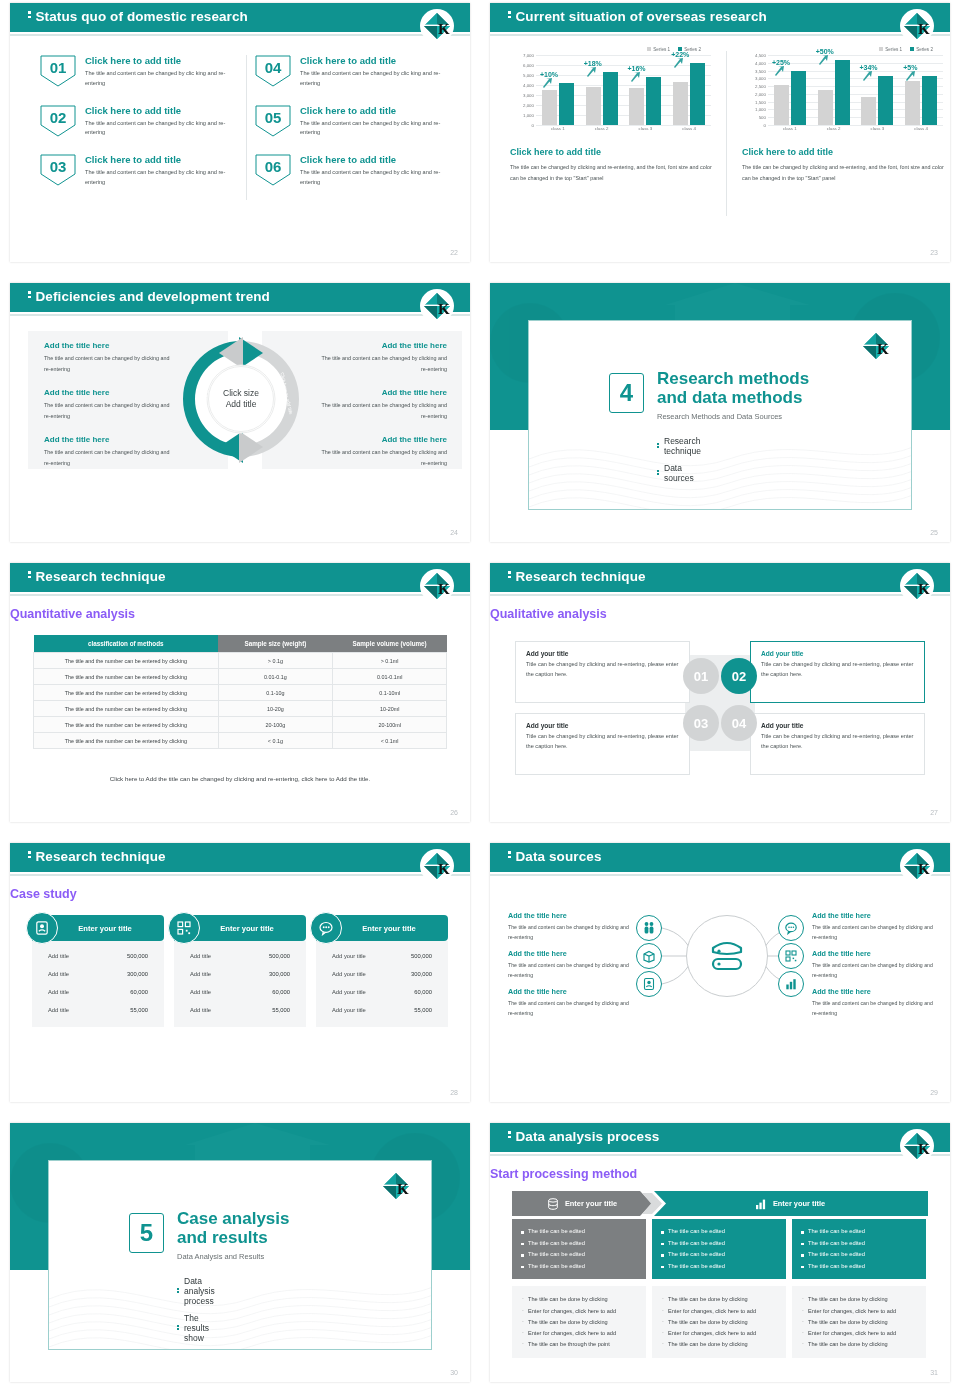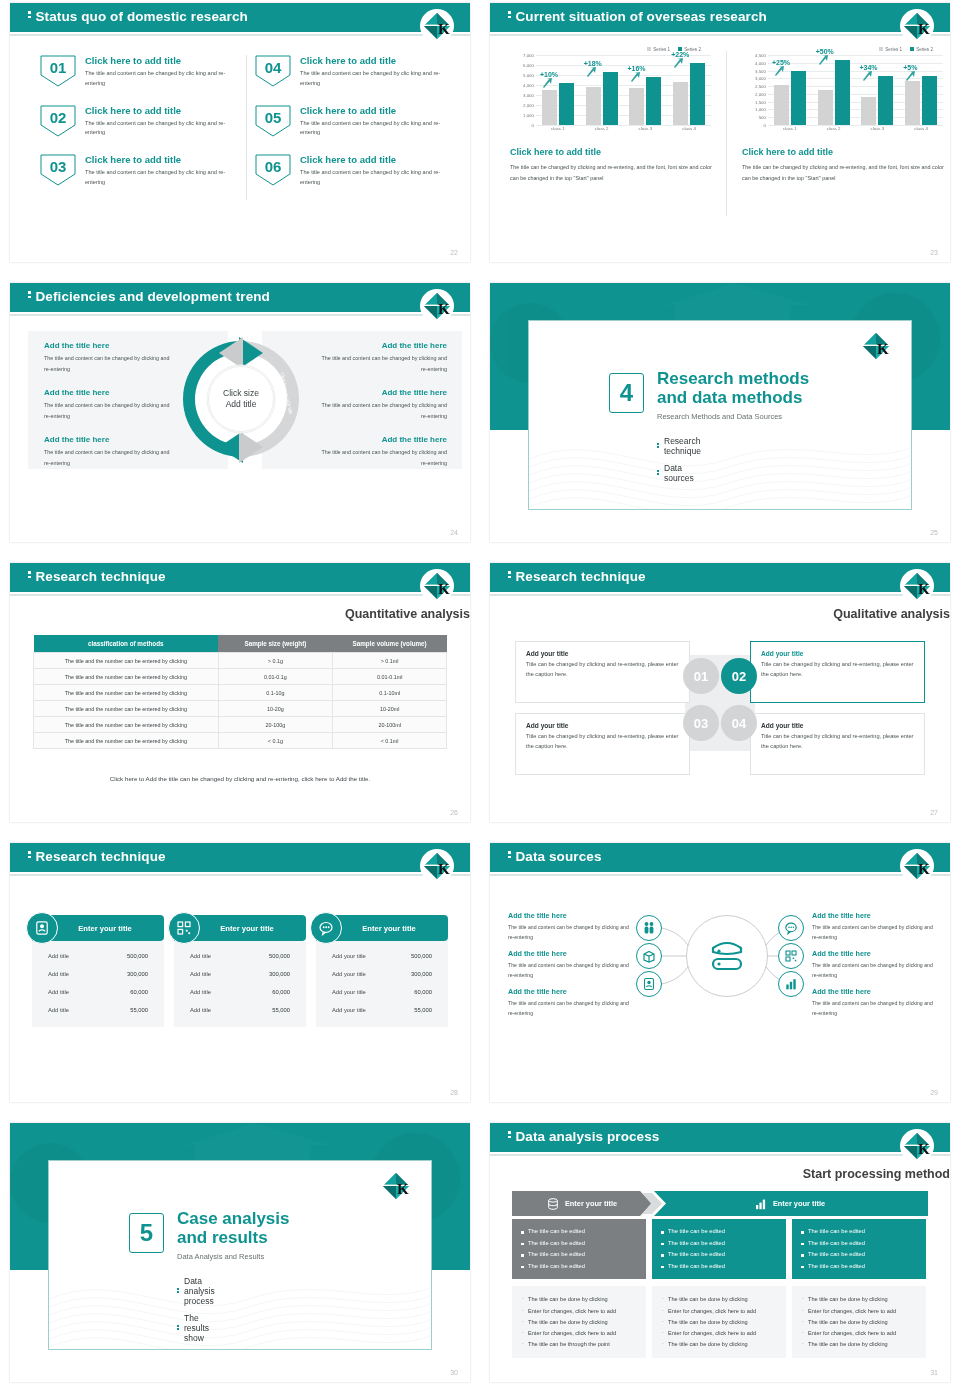--- a/index.html
+++ b/index.html
@@ -82,21 +82,21 @@
   .sec-num { position: absolute; left: 0; top: 4px; width: 35px; height: 40px; border: 1.5px solid #0f9390; border-radius: 3px; display: flex; align-items: center; justify-content: center; font-size: 24px; font-weight: bold; color: #0f9390; }
   .sec-h { position: absolute; left: 48px; top: 0; font-size: 17px; font-weight: bold; color: #0f9390; line-height: 1.12; white-space: nowrap; }
   .sec-sub { position: absolute; left: 48px; top: 43px; font-size: 7.5px; color: #6a7173; white-space: nowrap; }
   .sec-bullets { position: absolute; left: 48px; top: 60px; }
   .sec-bul { display: flex; align-items: center; gap: 5px; margin-top: 7px; font-size: 8.5px; color: #31393b; }
   .bdots { display: inline-block; }
   .bdots i { display: block; width: 2px; height: 2px; background: #0f9390; margin-bottom: 1.5px; }
   .sec-logo { position: absolute; right: 18px; top: 8px; width: 34px; height: 34px; }
 
   
-  .subtitle { position: absolute; left: 0; top: 44px; width: 460px; text-align: right; font-size: 12.5px; font-weight: bold; color: #404040; }
+  .subtitle { position: absolute; left: 0; top: 44px; width: 460px; text-align: left; font-size: 12.5px; font-weight: bold; color: #8b5cf6; }
 
   
   .tbl { position: absolute; left: 23px; top: 72px; width: 414px; border-collapse: collapse; }
   .tbl th { font-size: 6.3px; font-weight: bold; color: #fff; padding: 5px 2px; text-align: center; }
   .tbl th.c1 { background: #0f9390; }
   .tbl th.c2, .tbl th.c3 { background: #7c7f81; }
   .tbl td { font-size: 5.4px; color: #3f4548; padding: 4.5px 4px; text-align: center; border: 1px solid #e3e6e8; background: #fbfbfb; }
   .tbl td.first { text-align: center; }
   .tbl-note { position: absolute; left: 23px; top: 212px; width: 414px; text-align: center; font-size: 6.2px; color: #3f4548; }
 
@@ -689,20 +689,21 @@
         <svg width="28" height="28" viewBox="0 0 28 28">
             <polygon points="14,1 27,14 14,27 1,14" fill="#0f9390"></polygon>
             <polygon points="14,1 14,14 1,14" fill="#12a3a0"></polygon>
             <polygon points="14,1 27,14 14,14" fill="#0b7c79"></polygon>
             <polygon points="14,14 27,14 14,27" fill="#15b0ac"></polygon>
             <polygon points="1,14 14,14 14,27" fill="#0a6e6b"></polygon>
             <rect x="0" y="12.6" width="28" height="1.4" fill="#ffffff"></rect>
           </svg>
         <span class="logo-k">K</span>
       </div>
+      <div class="subtitle">Case study</div>
       <div class="cs" id="case-cols">
           <div class="cs-col">
             <div class="cs-hd">
               <div class="cs-ic">
                 <svg width="16" height="16" viewBox="0 0 16 16">
                   <rect x="2.8" y="1.8" width="10.4" height="12.4" rx="1.6" fill="none" stroke="#fff" stroke-width="1.2"></rect>
                   <circle cx="8" cy="6.3" r="2" fill="#fff"></circle>
                   <path d="M4.8 11.2 Q8 8.6 11.2 11.2" stroke="#fff" stroke-width="1.2" fill="none"></path>
                 </svg>
               </div>

